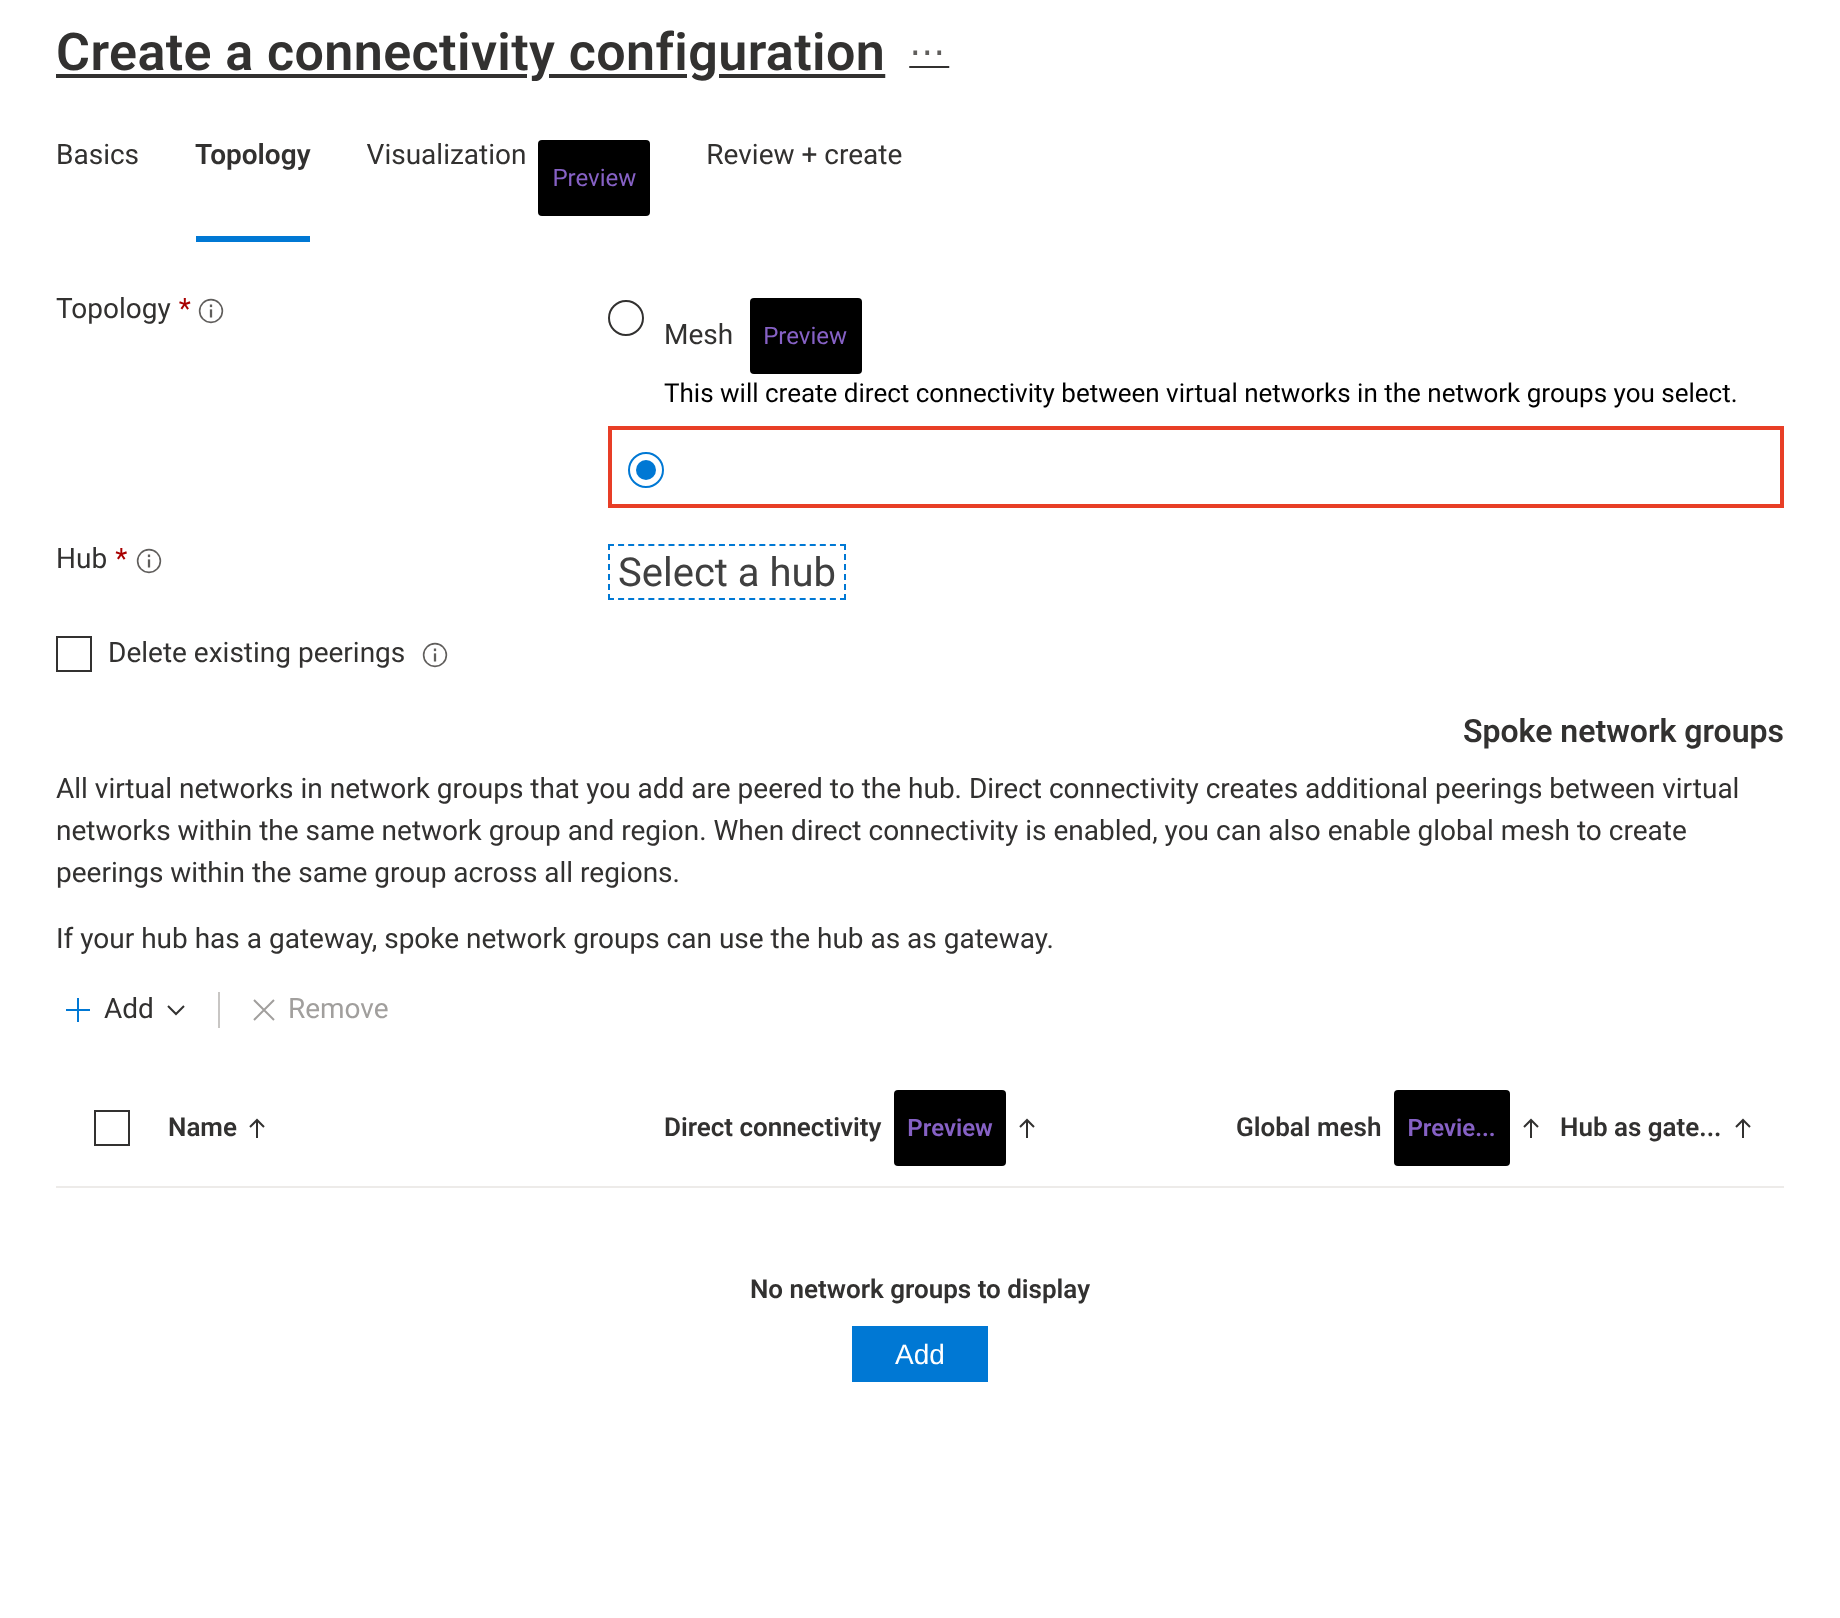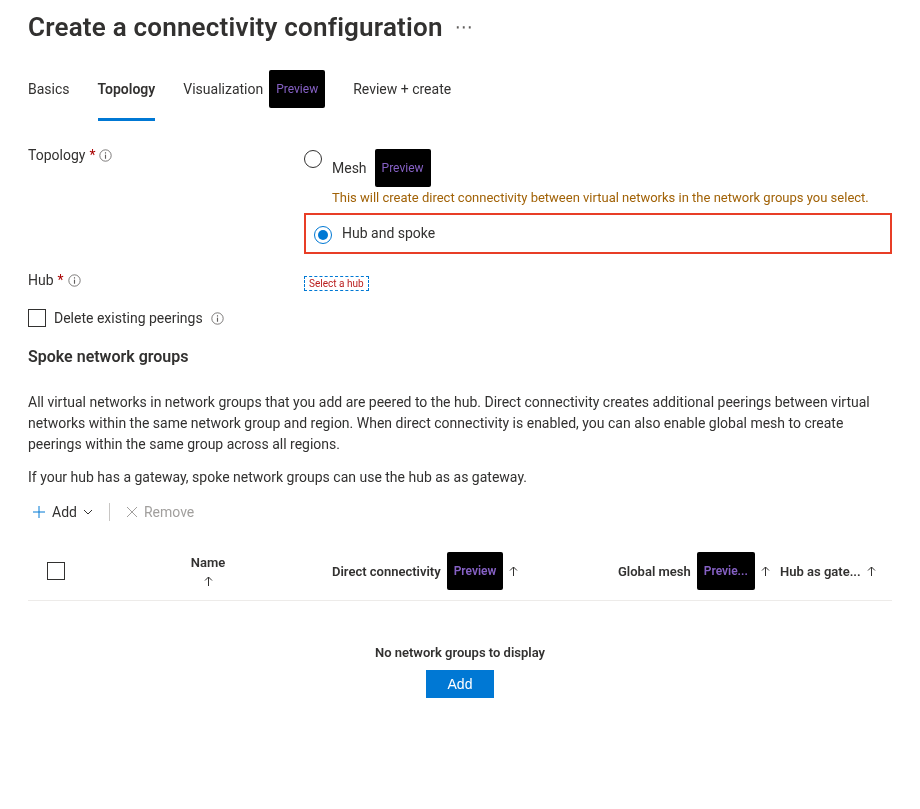--- a/index.html
+++ b/index.html
@@ -1,52 +1,52 @@
 <!DOCTYPE html>
 <html><head>
 <meta charset="utf-8">
 <style>
   * { box-sizing: border-box; }
   html, body { margin: 0; padding: 0; font-family: "Segoe UI", -apple-system, BlinkMacSystemFont, Roboto, Arial, sans-serif; color: #323130; background: #fff; }
   .page { width: 920px; padding: 12px 28px 28px 28px; }
-  .header { display: flex; align-items: center; gap: 12px; }
+  .header { display: flex; align-items: center; gap: 12px; text-decoration: underline; }
   .page-title { font-size: 26px; font-weight: 600; margin: 0; letter-spacing: 0.2px; }
   .ellipsis-icon { color: #605e5c; font-size: 18px; line-height: 1; letter-spacing: 2px; cursor: pointer; }
   .tabs { display: flex; gap: 28px; margin-top: 28px; border-bottom: none; }
-  .tab { font-size: 14px; padding-bottom: 10px; cursor: pointer; border-bottom: 3px solid transparent; color: #323130; display: inline-flex; align-items: center; gap: 6px; }
+  .tab { font-size: 14px; padding-bottom: 10px; cursor: pointer; border-bottom: 3px solid transparent; color: #323130; display: inline-flex; gap: 6px; }
   .tab.active { border-bottom-color: #0078d4; font-weight: 600; }
   .preview-badge { display: inline-block; background: #000000; color: #8661c5; font-size: 12px; padding: 12px 7px; border-radius: 2px; }
   .form-area { margin-top: 26px; }
   .row { display: flex; align-items: flex-start; margin-bottom: 18px; }
   .label-col { width: 276px; flex-shrink: 0; display: flex; align-items: center; gap: 4px; font-size: 14px; }
   .input-col { flex: 1; }
   .required { color: #a80000; }
   .info-icon { display: inline-flex; width: 13px; height: 13px; }
   .radio-option { display: flex; align-items: flex-start; gap: 10px; padding: 2px 0 6px 0; }
   .radio { width: 18px; height: 18px; border-radius: 50%; border: 1px solid #323130; flex-shrink: 0; position: relative; margin-top: 1px; cursor: pointer; background: #fff; }
   .radio.checked { border-color: #0078d4; }
   .radio.checked::after { content: ""; position: absolute; width: 10px; height: 10px; border-radius: 50%; background: #0078d4; top: 3px; left: 3px; }
   .option-body { flex: 1; }
   .option-title { font-size: 14px; display: flex; align-items: center; gap: 8px; }
-  .option-desc { font-size: 13px; color: #a16207; margin-top: 2px; line-height: 1.4; }
+  .option-desc { font-size: 13px; color: #000000; margin-top: 2px; line-height: 1.4; }
   .highlight-box { border: 2px solid #e83e26; padding: 8px 10px 6px 8px; }
-  .link-select { color: #b91c1c; font-size: 10px; cursor: pointer; border: 1px dashed #0078d4; padding: 1px 4px; display: inline-block; }
+  .link-select { color: #404040; font-size: 20px; cursor: pointer; border: 1px dashed #0078d4; padding: 1px 4px; display: inline-block; }
   .checkbox-row { display: flex; align-items: center; gap: 8px; margin-top: 12px; margin-bottom: 20px; }
   .checkbox { width: 18px; height: 18px; border: 1px solid #323130; cursor: pointer; background: #fff; }
-  .section-heading { font-size: 16px; font-weight: 600; margin: 14px 0 26px 0; }
+  .section-heading { font-size: 16px; font-weight: 600; margin: 14px 0 10px 0; text-align: right; }
   .section-text { font-size: 14px; line-height: 1.5; margin: 0 0 12px 0; }
   .toolbar { display: flex; align-items: center; gap: 12px; margin-top: 14px; }
   .toolbar-btn { display: inline-flex; align-items: center; gap: 6px; font-size: 14px; cursor: pointer; padding: 2px 4px; }
   .toolbar-btn.disabled { color: #a19f9d; cursor: default; text-align: right; }
   .plus-icon, .x-icon, .chevron-down-icon, .arrow-up-icon { display: inline-flex; }
   .divider { width: 1px; height: 18px; background: #c8c6c4; }
   .table-header { display: flex; align-items: center; margin-top: 28px; padding: 2px 0 10px 0; border-bottom: 1px solid #edebe9; }
   .th { font-size: 13px; font-weight: 600; display: flex; align-items: center; gap: 6px; }
   .th-check { width: 56px; display: flex; justify-content: center; }
-  .th-name { width: 248px; flex-direction: column; }
+  .th-name { width: 248px; }
   .th-direct { width: 286px; }
   .th-global { width: 162px; }
   .th-gateway { flex: 1; }
   .empty-state { text-align: center; padding: 44px 0 4px 0; }
   .empty-title { font-size: 13px; font-weight: 600; margin: 0 0 10px 0; }
   .empty-sub { font-size: 14px; margin: 0 0 18px 0; }
   .primary-btn { background: #0078d4; color: #fff; border: none; font-size: 14px; padding: 6px 22px; cursor: pointer; }
   svg { display: block; }
 </style>
 </head>
@@ -95,23 +95,20 @@
               <span>Mesh</span>
               <span class="preview-badge">Preview</span>
             </div>
             <div class="option-desc">This will create direct connectivity between virtual networks in the network groups you select.</div>
           </div>
         </div>
         <div class="highlight-box">
           <div class="radio-option" style="padding-bottom:2px;">
             <div class="radio checked"></div>
             <div class="option-body">
-              <div class="option-title">
-                <span>Hub and spoke</span>
-              </div>
             </div>
           </div>
         </div>
       </div>
     </div>
 
     <div class="row" style="margin-top:2px;">
       <div class="label-col">
         <span>Hub</span>
         <span class="required">*</span>

